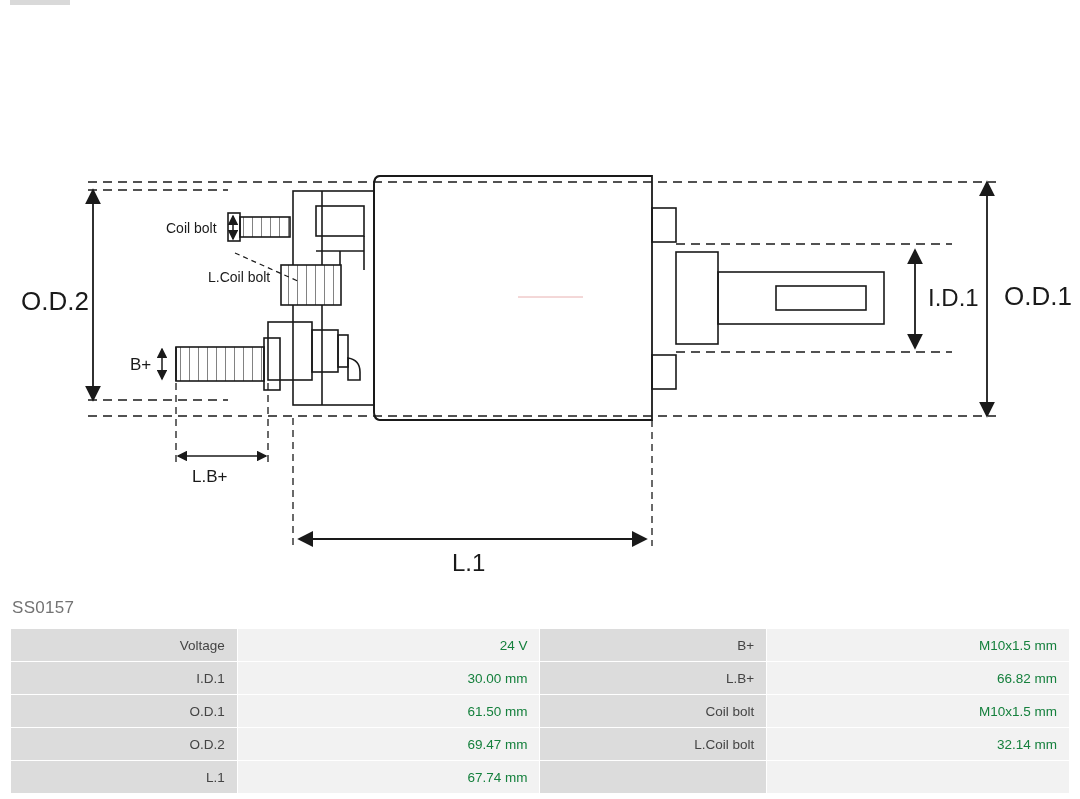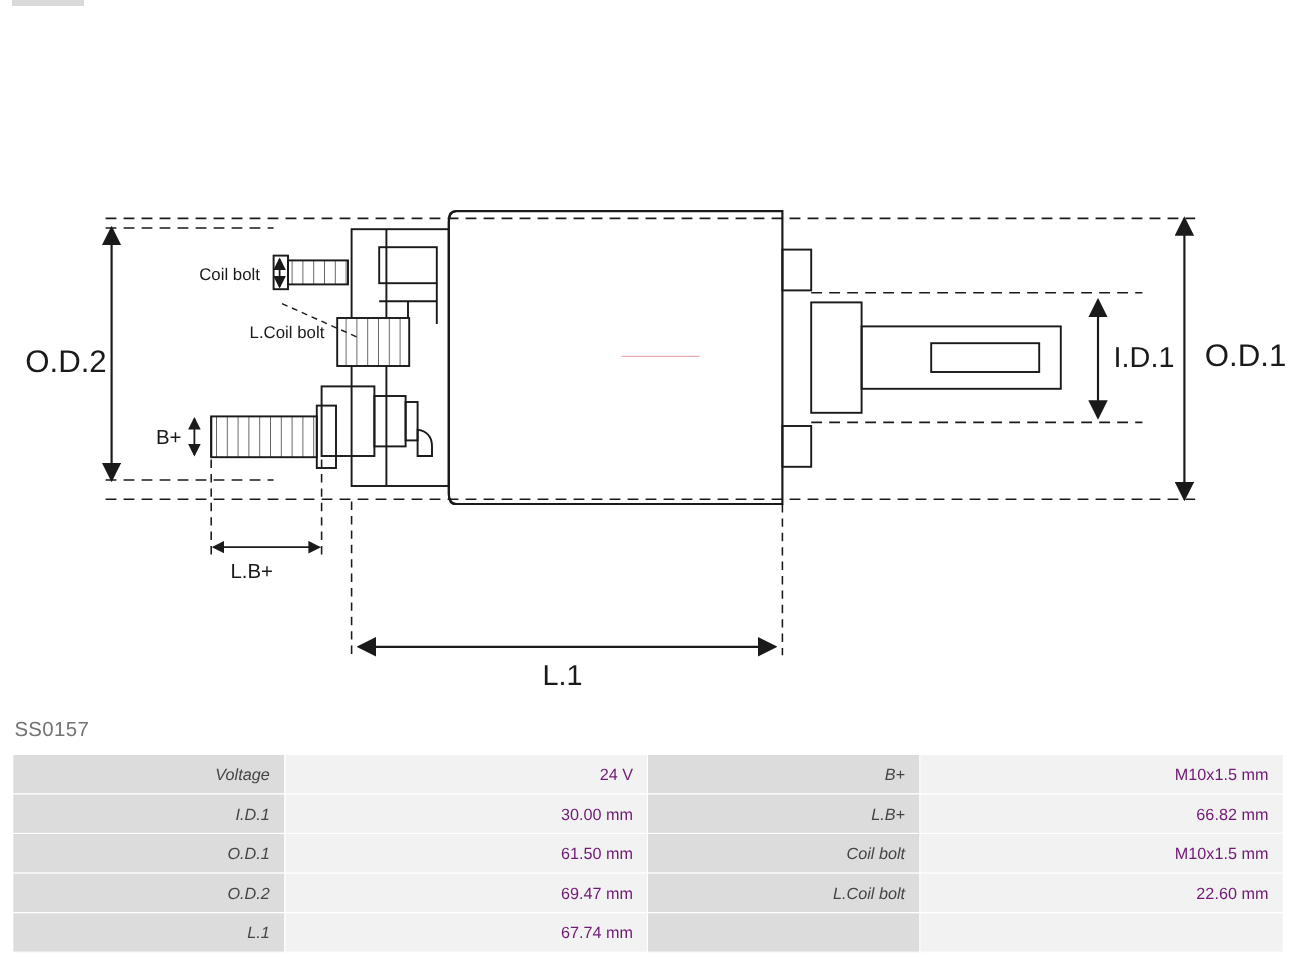--- a/index.html
+++ b/index.html
@@ -41,26 +41,25 @@
     height: 33px;
     padding: 0 12px;
     border: 1px solid #ffffff;
     vertical-align: middle;
   }
   .spec-table td.lbl {
     background: #dcdcdc;
     text-align: right;
     color: #444;
     width: 197px;
-    font-style: italic;
   }
   .spec-table td.val {
     background: #f2f2f2;
     text-align: right;
-    color: #701a75;
+    color: #15803d;
     width: 263px;
   }
   .spec-table td.empty-lbl { background: #dcdcdc; }
   .spec-table td.empty-val { background: #f2f2f2; }
 
   .dim-label { font-family: "Liberation Sans", sans-serif; fill: #1a1a1a; }
 </style>
 </head>
 <body>
 
@@ -192,21 +191,21 @@
       <tr>
         <td class="lbl">O.D.1</td>
         <td class="val">61.50 mm</td>
         <td class="lbl">Coil bolt</td>
         <td class="val">M10x1.5 mm</td>
       </tr>
       <tr>
         <td class="lbl">O.D.2</td>
         <td class="val">69.47 mm</td>
         <td class="lbl">L.Coil bolt</td>
-        <td class="val">22.60 mm</td>
+        <td class="val">32.14 mm</td>
       </tr>
       <tr>
         <td class="lbl">L.1</td>
         <td class="val">67.74 mm</td>
         <td class="empty-lbl"></td>
         <td class="empty-val"></td>
       </tr>
     </tbody>
   </table>
 

